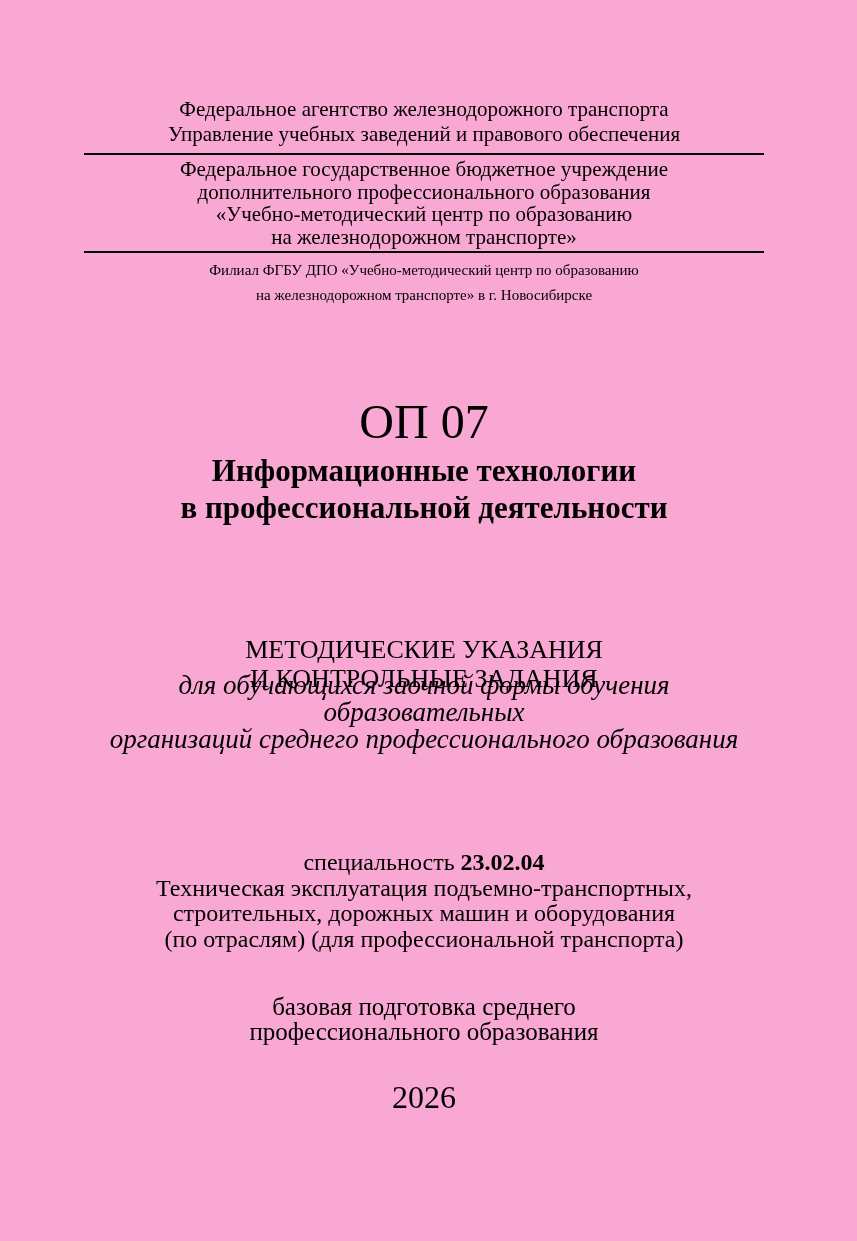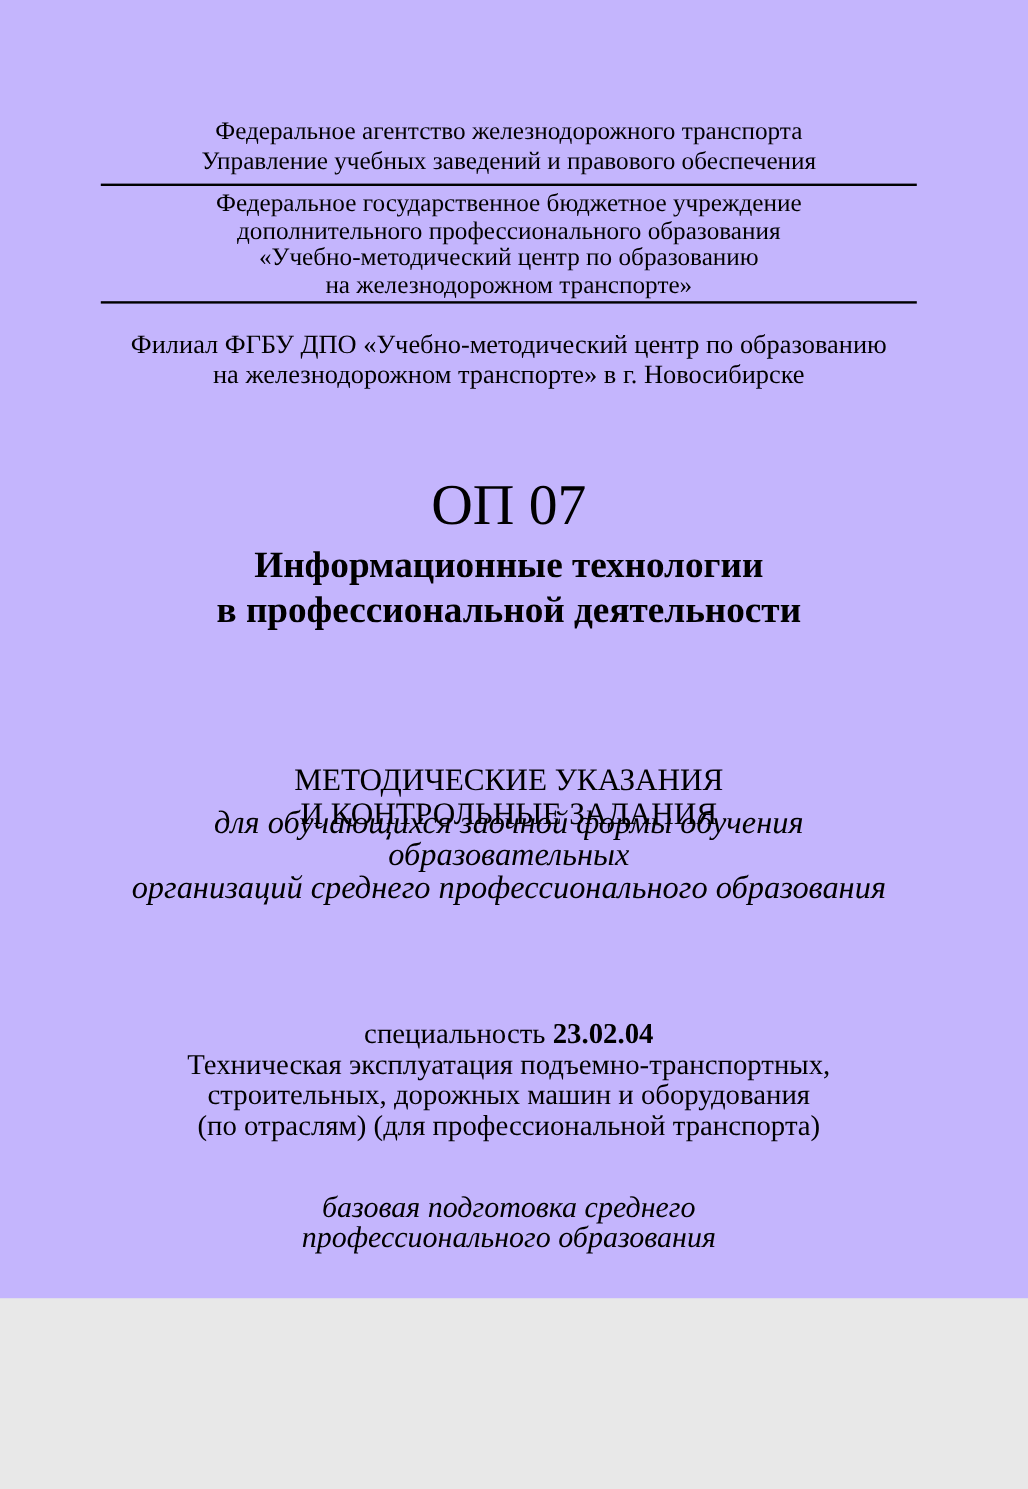--- a/index.html
+++ b/index.html
@@ -4,23 +4,23 @@
 <title>Title Page</title>
 <style>
   html, body {
     margin: 0;
     padding: 0;
     background: #e8e8e8;
   }
   .page {
     position: relative;
     width: 857px;
-    height: 1082px;
+    height: 1241px;
     margin: 0 auto;
-    background: #c4b5fd;
+    background: #f9a8d4;
     color: #000000;
     font-family: "Liberation Serif", "DejaVu Serif", serif;
     overflow: hidden;
   }
   .block {
     position: absolute;
     left: 84px;
     width: 680px;
     text-align: center;
   }
@@ -29,32 +29,32 @@
     left: 84px;
     width: 680px;
     height: 2px;
     background: #000000;
   }
   
   .agency      { top: 97px;  font-size: 21px; line-height: 25px; }
   .rule-1      { top: 153px; }
   .institution { top: 158px; font-size: 21px; line-height: 22.5px; }
   .rule-2      { top: 251px; }
-  .branch      { top: 258px; font-size: 22px; line-height: 25px; margin-top: 16px; }
+  .branch      { top: 258px; font-size: 15px; line-height: 25px; }
   
   .title-code  { top: 397px; font-size: 48px; line-height: 50px; font-weight: normal; }
   .title-lines { top: 452px; font-size: 31px; line-height: 37px; font-weight: bold; }
   
   .heading     { top: 635px; font-size: 26px; line-height: 29px; font-weight: normal; }
   .audience    { top: 672px; font-size: 27px; line-height: 27px; font-style: italic; }
   
   .specialty   { top: 850px; font-size: 24px; line-height: 25.5px; }
   .spec-code   { font-weight: bold; }
   
-  .training    { top: 994px;  font-size: 25px; line-height: 25px; font-style: italic; }
+  .training    { top: 994px;  font-size: 25px; line-height: 25px; }
   .year        { top: 1085px; font-size: 32px; line-height: 24px; }
 </style>
 </head>
 <body>
 
 <div class="page">
 
   <div class="block agency">
     <div>Федеральное агентство железнодорожного транспорта</div>
     <div>Управление учебных заведений и правового обеспечения</div>

